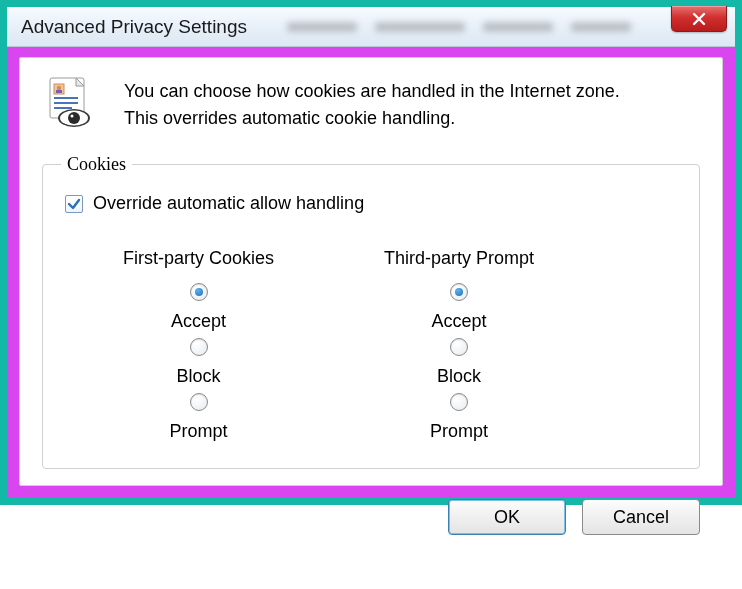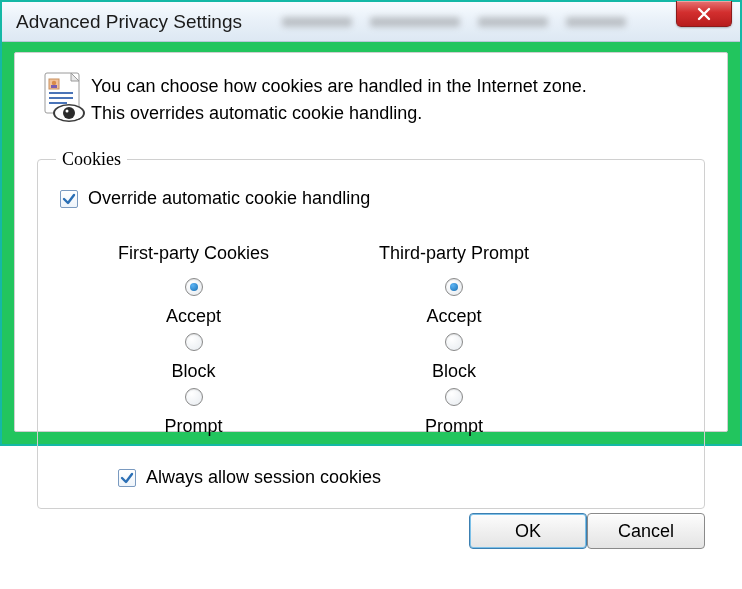--- a/index.html
+++ b/index.html
@@ -8,23 +8,23 @@
     padding: 0;
     width: 742px;
     height: 589px;
     font-family: "Segoe UI", Tahoma, sans-serif;
     font-size: 17px;
     background: #fff;
     overflow: hidden;
   }
   .window {
     width: 742px;
-    height: 446px;
-    border: 2px solid #14b8a6;
-    background: #22c55e;
+    height: 505px;
+    border: 7px solid #14b8a6;
+    background: #d946ef;
     position: relative;
   }
   .titlebar {
     height: 40px;
     background: linear-gradient(to bottom, #f7fbff 0%, #e8f0f8 50%, #dde8f3 100%);
     border-bottom: 1px solid #b8c8d8;
     display: flex;
     align-items: center;
     padding: 0 10px 0 14px;
     position: relative;
@@ -72,20 +72,21 @@
     left: 12px;
     right: 12px;
     bottom: 12px;
     border: 1px solid #cfcfcf;
     background: #fff;
     padding: 18px 22px 16px 22px;
     border-radius: 2px;
   }
   .intro {
     display: flex;
+    gap: 28px;
     align-items: flex-start;
     margin-bottom: 22px;
   }
   .intro-icon {
     width: 54px;
     height: 54px;
     position: relative;
     flex: 0 0 auto;
   }
   .intro-text {
@@ -165,21 +166,22 @@
     background: radial-gradient(circle at 35% 30%, #5bb4f5, #1a6fb3);
     border-radius: 50%;
     transform: translate(-50%, -50%);
   }
   .session-row {
     margin: 24px 0 0 62px;
   }
   .buttons {
     display: flex;
     justify-content: flex-end;
-    margin-top: 4px;
+    gap: 16px;
+    margin-top: 30px;
   }
   .btn {
     min-width: 118px;
     height: 36px;
     border: 1px solid #8a8a8a;
     border-radius: 4px;
     background: linear-gradient(to bottom, #fdfdfd 0%, #f1f1f1 45%, #e4e4e4 100%);
     font-size: 18px;
     display: flex;
     align-items: center;
@@ -235,21 +237,21 @@
 
     <fieldset class="group">
       <legend>Cookies</legend>
 
       <label class="check-row">
         <span class="checkbox checked">
           <svg viewBox="0 0 14 14">
             <path d="M2 7 L6 11 L12 3" stroke="#2b6fb5" stroke-width="2.4" fill="none" stroke-linecap="round" stroke-linejoin="round"></path>
           </svg>
         </span>
-        <span>Override automatic cookie handling</span>
+        <span>Override automatic allow handling</span>
       </label>
 
       <div class="cols">
         <div class="col">
           <div class="col-title">First-party Cookies</div>
           <label class="radio-row">
             <span class="radio selected"></span>
             <span>Accept</span>
           </label>
           <label class="radio-row">
@@ -272,28 +274,20 @@
             <span class="radio"></span>
             <span>Block</span>
           </label>
           <label class="radio-row">
             <span class="radio"></span>
             <span>Prompt</span>
           </label>
         </div>
       </div>
 
-      <label class="check-row session-row">
-        <span class="checkbox checked">
-          <svg viewBox="0 0 14 14">
-            <path d="M2 7 L6 11 L12 3" stroke="#2b6fb5" stroke-width="2.4" fill="none" stroke-linecap="round" stroke-linejoin="round"></path>
-          </svg>
-        </span>
-        <span>Always allow session cookies</span>
-      </label>
     </fieldset>
 
     <div class="buttons">
       <div class="btn default">
         <span>OK</span>
       </div>
       <div class="btn">
         <span>Cancel</span>
       </div>
     </div>

